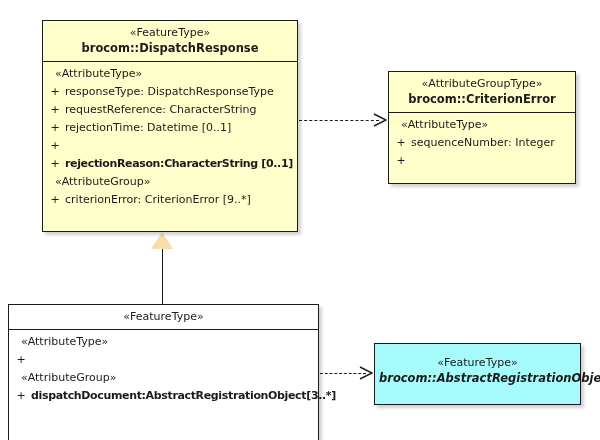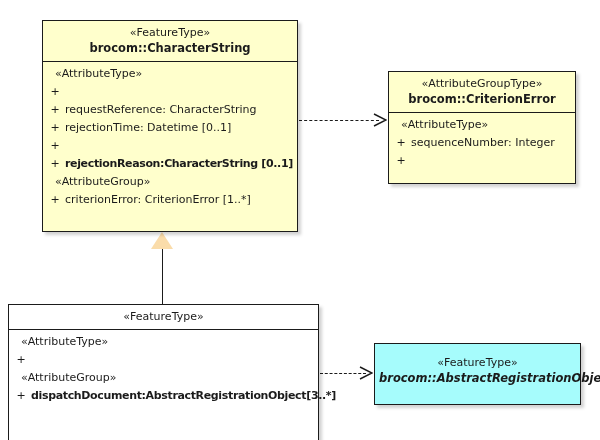--- a/index.html
+++ b/index.html
@@ -148,46 +148,47 @@
   div { -webkit-user-select: none; user-select: none; }
 </style>
 </head>
 <body>
 
 <div id="diagram">
 
   <div class="uml-class" id="class-dispatch-response">
     <div class="uml-header">
       <div class="stereotype">«FeatureType»</div>
-      <div class="class-name">brocom::CharacterString</div>
+      <div class="class-name">brocom::DispatchResponse</div>
     </div>
     <div class="uml-body">
       <div class="group-label">«AttributeType»</div>
       <div class="attr-row">
         <span class="attr-vis">+</span>
+        <span class="attr-text">responseType: DispatchResponseType</span>
       </div>
       <div class="attr-row">
         <span class="attr-vis">+</span>
         <span class="attr-text">requestReference: CharacterString</span>
       </div>
       <div class="attr-row">
         <span class="attr-vis">+</span>
         <span class="attr-text">rejectionTime: Datetime [0..1]</span>
       </div>
       <div class="attr-row">
         <span class="attr-vis">+</span>
       </div>
       <div class="attr-row">
         <span class="attr-vis">+</span>
         <span class="attr-text condensed">rejectionReason:CharacterString [0..1]</span>
       </div>
       <div class="group-label">«AttributeGroup»</div>
       <div class="attr-row">
         <span class="attr-vis">+</span>
-        <span class="attr-text">criterionError: CriterionError [1..*]</span>
+        <span class="attr-text">criterionError: CriterionError [9..*]</span>
       </div>
     </div>
   </div>
 
   <div class="uml-class" id="class-criterion-error">
     <div class="uml-header">
       <div class="stereotype">«AttributeGroupType»</div>
       <div class="class-name">brocom::CriterionError</div>
     </div>
     <div class="uml-body">

